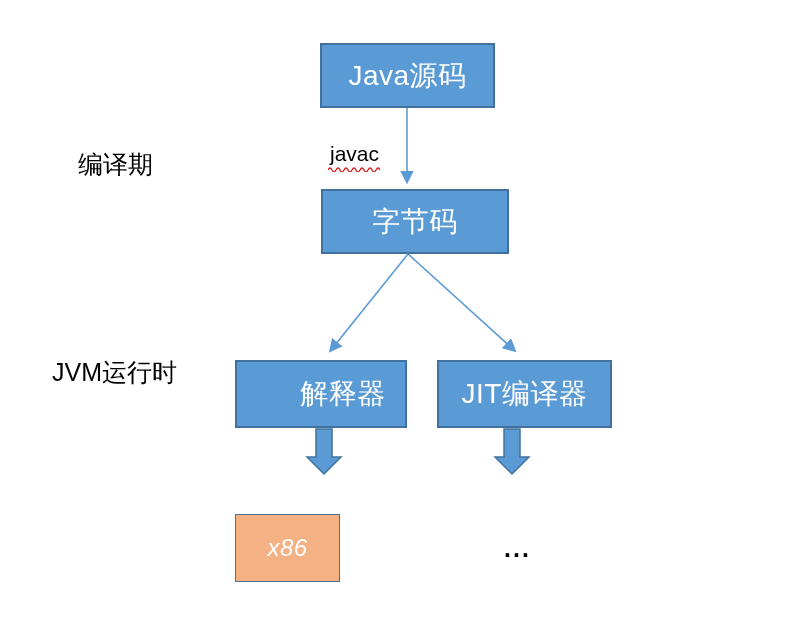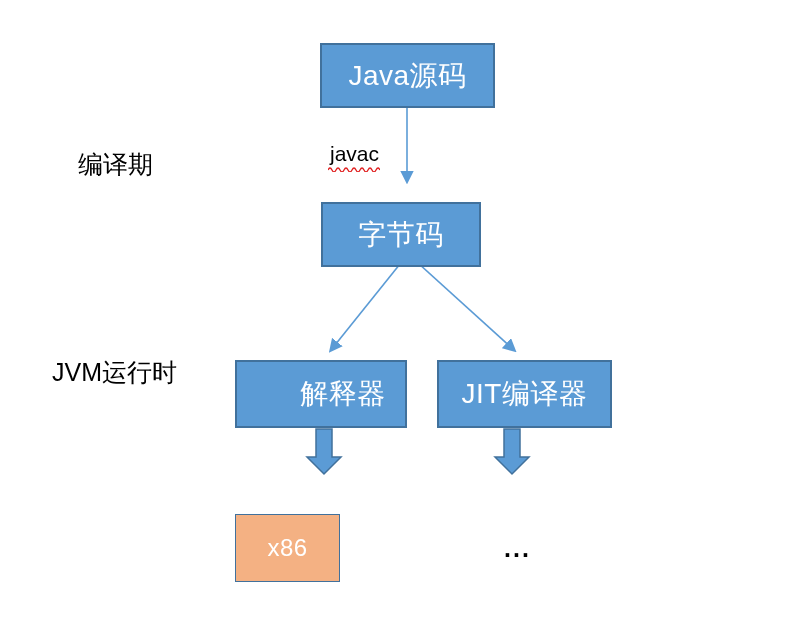--- a/index.html
+++ b/index.html
@@ -27,23 +27,24 @@
     border: 2px solid #41719C;
     color: #ffffff;
     font-size: 28px;
     letter-spacing: 0.5px;
     text-align: center;
   }
   .node.target {
     background: #F4B183;
     border: 1.5px solid #41719C;
     font-size: 24px;
+    font-style: italic;
   }
   .node-java-source { left: 320px; top: 43px;  width: 175px; height: 65px; }
-  .node-bytecode    { left: 321px; top: 202px; width: 160px; height: 65px; }
+  .node-bytecode    { left: 321px; top: 189px; width: 188px; height: 65px; }
   .node-interpreter { left: 235px; top: 360px; width: 172px; height: 68px; padding-left: 44px; }
   .node-jit         { left: 437px; top: 360px; width: 175px; height: 68px; }
   .node-x86         { left: 235px; top: 514px; width: 105px; height: 68px; }
   .node-arm         { left: 377px; top: 514px; width: 90px;  height: 68px; }
   .phase-label {
     position: absolute;
     color: #000000;
     font-size: 25px;
     white-space: nowrap;
   }

